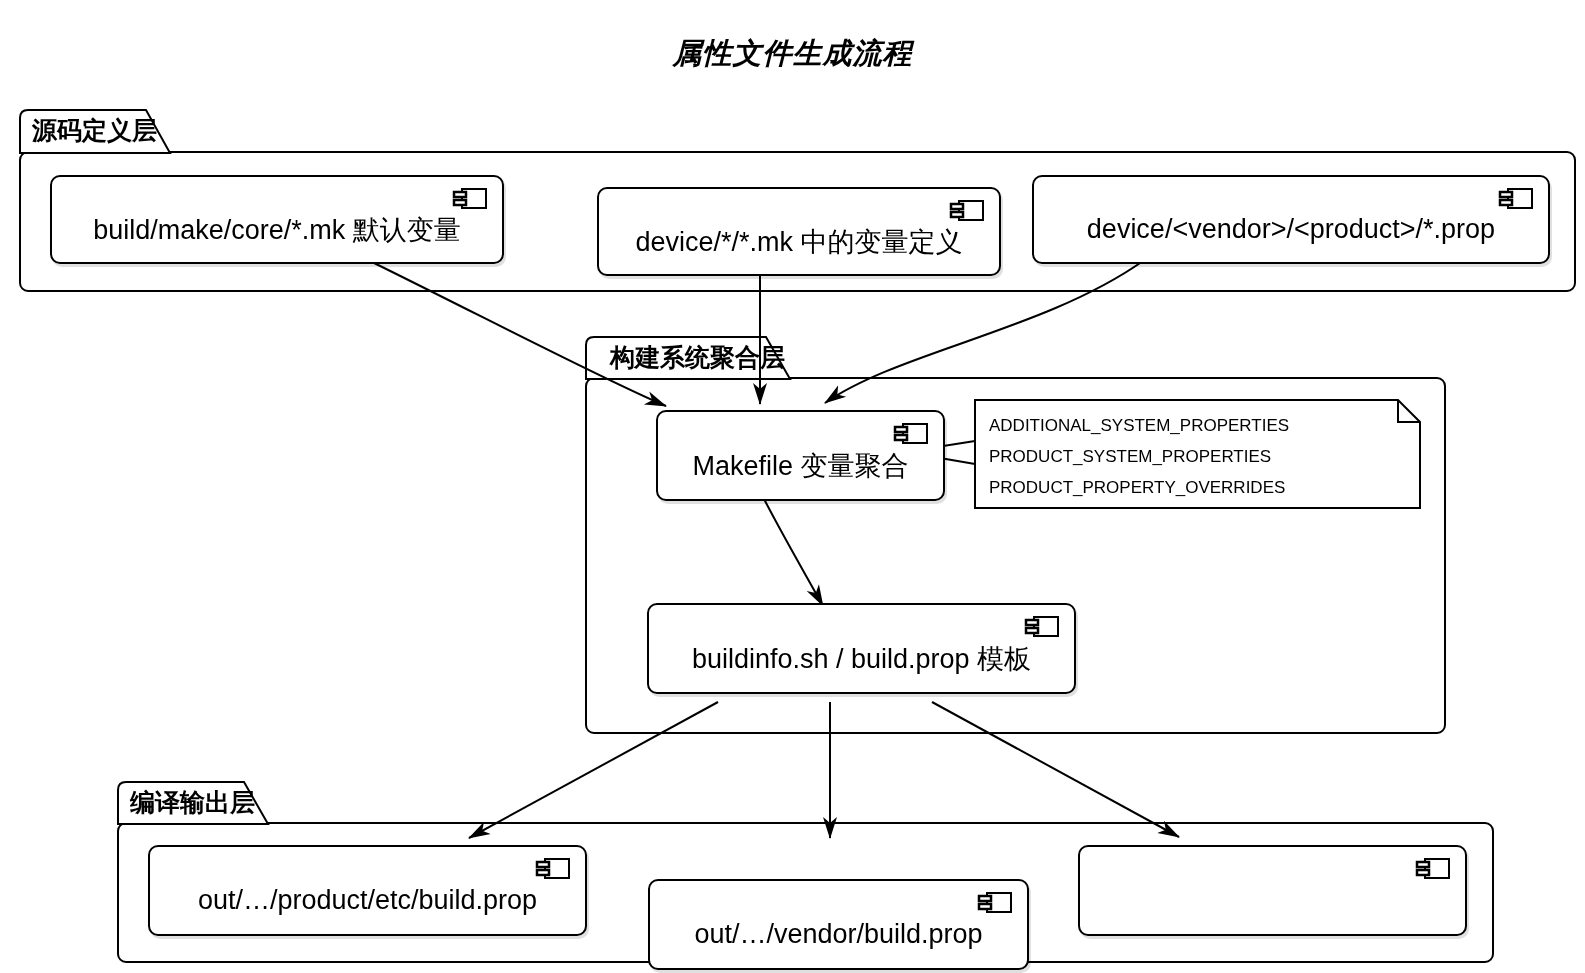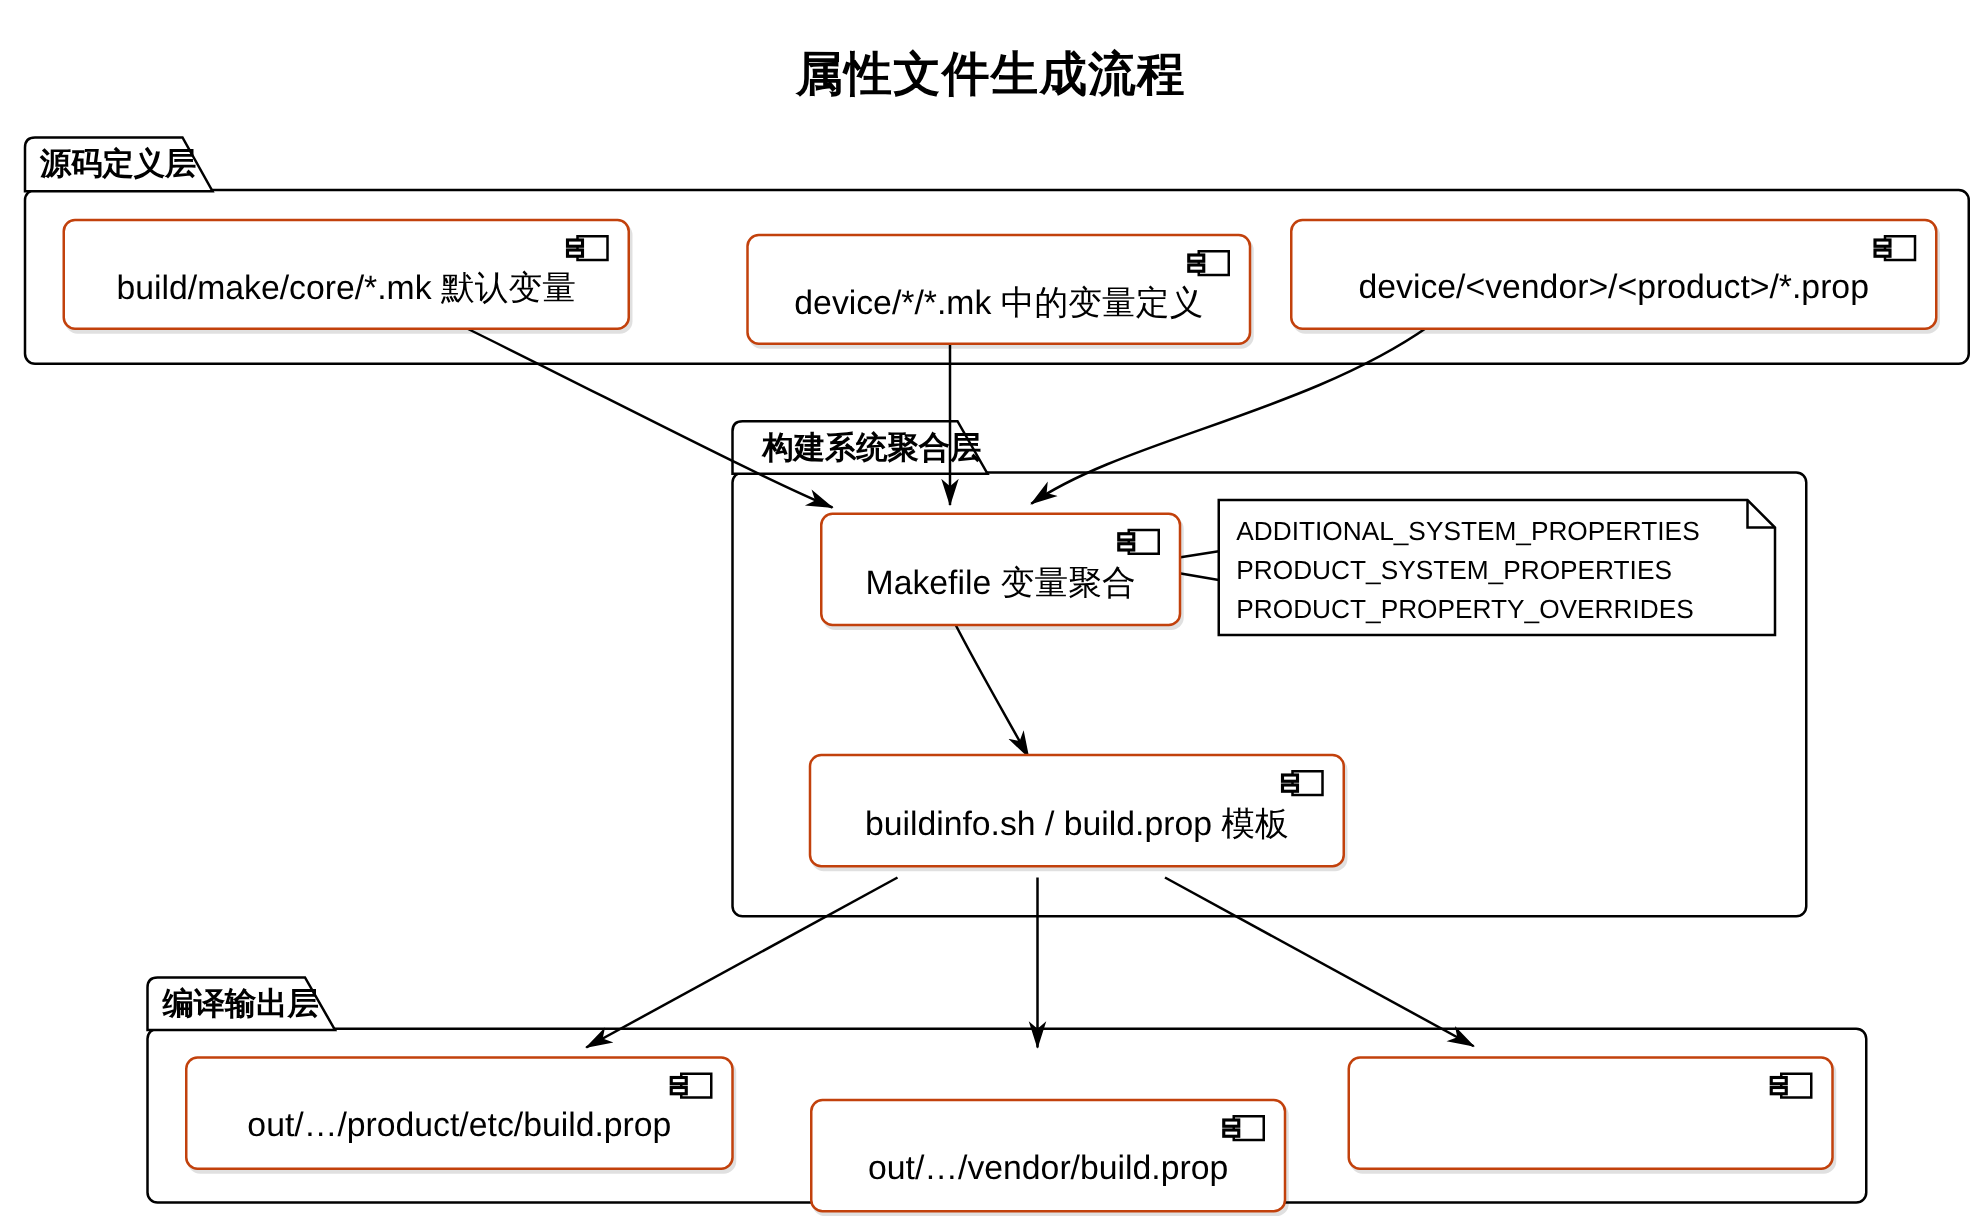--- a/index.html
+++ b/index.html
@@ -3,36 +3,36 @@
 <meta charset="utf-8">
 <style>
   html,body{margin:0;padding:0;background:#ffffff;}
   #canvas{
     position:relative;width:1585px;height:973px;background:#ffffff;overflow:hidden;
     font-family:"Liberation Sans","DejaVu Sans",sans-serif;color:#000;
   }
   #wires{position:absolute;left:0;top:0;z-index:1;}
   .title{
     position:absolute;left:0;right:0;top:34px;text-align:center;
-    font-size:38px;font-weight:800;letter-spacing:1px;z-index:3;
+    font-size:29px;font-weight:800;letter-spacing:1px;z-index:3;font-style:italic;
   }
   .pkg-label{
     position:absolute;z-index:3;font-size:25px;font-weight:700;white-space:nowrap;
   }
   .comp{
-    position:absolute;z-index:2;background:#fff;border:2px solid #c2410c;border-radius:10px;
+    position:absolute;z-index:2;background:#fff;border:2px solid #000000;border-radius:10px;
     box-shadow:2px 3px 0 rgba(0,0,0,0.12);
     display:flex;align-items:center;justify-content:center;
   }
   .comp .label{
     font-size:27px;white-space:nowrap;padding-top:20px;
   }
   .comp .cicon{position:absolute;top:9px;right:14px;}
   .note-text{
-    position:absolute;z-index:3;font-size:21px;line-height:31px;white-space:nowrap;
+    position:absolute;z-index:3;font-size:17px;line-height:31px;white-space:nowrap;
   }
 </style>
 </head>
 <body>
 
 <div id="canvas">
 
   <div class="title">属性文件生成流程</div>
 
   <svg id="wires" width="1585" height="973" viewBox="0 0 1585 973">

